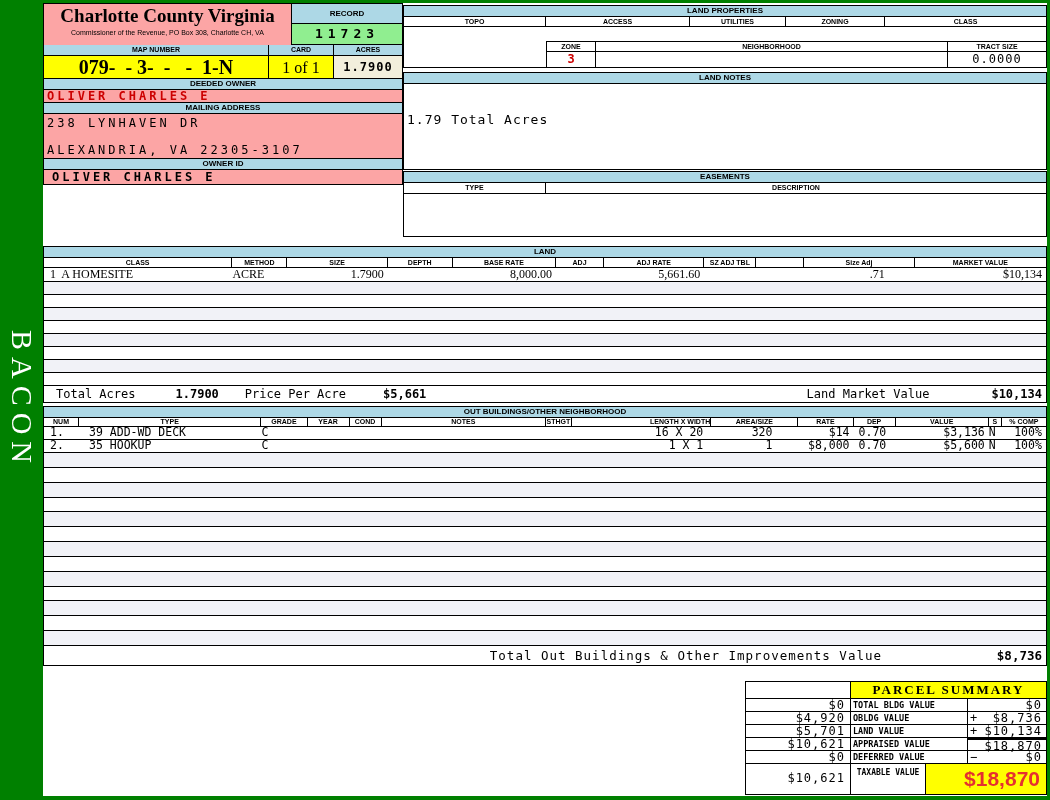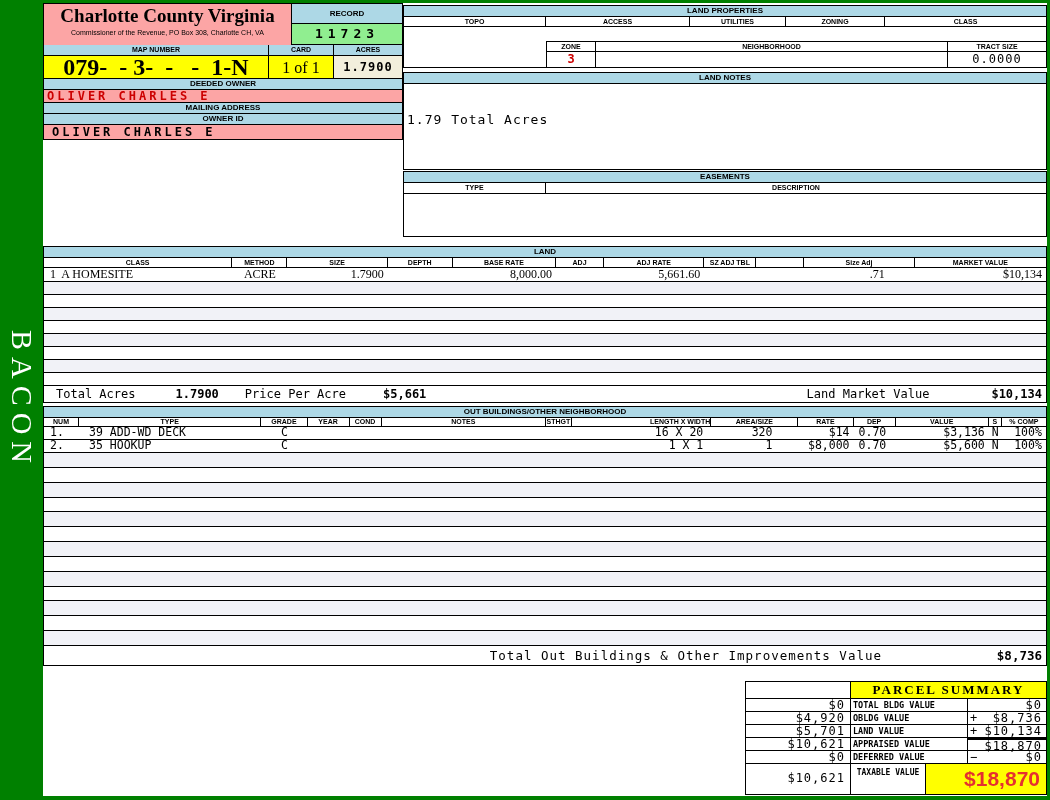--- a/index.html
+++ b/index.html
@@ -28,21 +28,21 @@
   .oc-title{font-family:"Liberation Serif",serif;font-size:19px;font-weight:bold;line-height:24px;white-space:nowrap;}
   .oc-comm{font-size:7px;line-height:9px;white-space:nowrap;}
   .oc-recbox{flex:1;display:flex;flex-direction:column;}
   .oc-reclabel{height:20px;background:#ADD8E6;border-left:1px solid #000;border-bottom:1px solid #000;
                font-size:8px;font-weight:bold;text-align:center;line-height:19px;box-sizing:border-box;}
   .oc-recvalue{flex:1;background:#90EE90;border-left:1px solid #000;border-bottom:1px solid #000;
                text-align:center;font-size:13px;font-weight:bold;letter-spacing:5px;line-height:20px;box-sizing:border-box;}
   .oc-hrow{display:flex;height:11px;}
   .oc-hrow .hc{background:#ADD8E6;line-height:10px;}
   .oc-vrow{display:flex;height:23px;}
-  .oc-map{width:225px;background:#FFFF00;font-family:"Liberation Serif",serif;font-size:24px;
+  .oc-map{width:225px;background:#FFFF00;font-family:"Liberation Serif",serif;font-size:20px;
           font-weight:bold;text-align:center;line-height:23px;border-right:1px solid #000;
           border-bottom:1px solid #000;box-sizing:border-box;white-space:pre;overflow:hidden;}
   .oc-cardv{width:65px;background:#FFFF00;font-family:"Liberation Serif",serif;font-size:16px;
             text-align:center;line-height:23px;border-right:1px solid #000;border-bottom:1px solid #000;box-sizing:border-box;}
   .oc-acres{flex:1;background:#F2EFDC;font-size:12px;font-weight:bold;letter-spacing:1px;
             text-align:center;line-height:23px;border-bottom:1px solid #000;box-sizing:border-box;}
   .oc-owner{height:13px;line-height:13px;color:#CC0000;font-weight:bold;font-size:12px;
             letter-spacing:3px;padding-left:3px;border-bottom:1px solid #000;box-sizing:border-box;white-space:nowrap;}
   .oc-addr{height:45px;padding:2px 0 0 3px;font-size:12px;letter-spacing:3px;
            border-bottom:1px solid #000;box-sizing:border-box;}
@@ -80,21 +80,21 @@
 
   
   .land-table{position:absolute;left:0;top:243px;width:1004px;border:1px solid #000;
               box-sizing:border-box;background:#fff;}
   .lt-head{display:flex;height:10px;}
   .lt-row{display:flex;height:13px;border-bottom:1px solid #000;
           font-family:Liberation Serif, serif;font-size:12px;line-height:12px;}
   .ltc{box-sizing:border-box;white-space:pre;overflow:hidden;}
   .c0{width:18.8%;} .c1{width:5.5%;} .c2{width:10%;} .c3{width:6.5%;} .c4{width:10.3%;}
   .c5{width:4.8%;} .c6{width:10%;} .c7{width:5.2%;} .c8{width:4.8%;} .c9{width:11%;} .c10{width:13.1%;}
-  .al{text-align:left;padding-left:6px;} .ac{text-align:center;}
+  .al{text-align:left;padding-left:6px;} .ac{text-align:left;}
   .ar{text-align:right;padding-right:4px;} .ar30{text-align:right;padding-right:30px;}
   .ar26{text-align:right;padding-right:26px;}
   .land-empty > div{height:13px;border-bottom:1px solid #000;box-sizing:border-box;}
   .land-empty > div:nth-child(odd){background:#F1F2F7;}
   .lt-total{display:flex;height:16px;align-items:center;
             font-family:"DejaVu Sans Mono",monospace;font-size:12px;}
   .lt-total .ml4{margin-left:12px;} .lt-total .ml40{margin-left:40px;}
   .lt-total .ml26{margin-left:26px;} .lt-total .ml37{margin-left:37px;}
   .lt-total .mla{margin-left:auto;} .lt-total .ml62{margin-left:62px;margin-right:4px;}
 
@@ -166,20 +166,24 @@
       <div class="hc" style="flex:1;">ACRES</div>
     </div>
     <div class="oc-vrow">
       <div class="oc-map">079-  - 3-  -   -  1-N</div>
       <div class="oc-cardv">1 of 1</div>
       <div class="oc-acres mono">1.7900</div>
     </div>
     <div class="band">DEEDED OWNER</div>
     <div class="oc-owner mono">OLIVER CHARLES E</div>
     <div class="band">MAILING ADDRESS</div>
+    <div class="oc-addr mono">
+      <div>238 LYNHAVEN DR</div>
+      <div class="oc-addr-l2">ALEXANDRIA, VA 22305-3107</div>
+    </div>
     <div class="band">OWNER ID</div>
     <div class="oc-oid mono">OLIVER CHARLES E</div>
   </div>
 
   <div class="land-props">
     <div class="band">LAND PROPERTIES</div>
     <div class="lp-head">
       <div class="hc" style="width:142px;">TOPO</div>
       <div class="hc" style="width:144px;">ACCESS</div>
       <div class="hc" style="width:96px;">UTILITIES</div>

